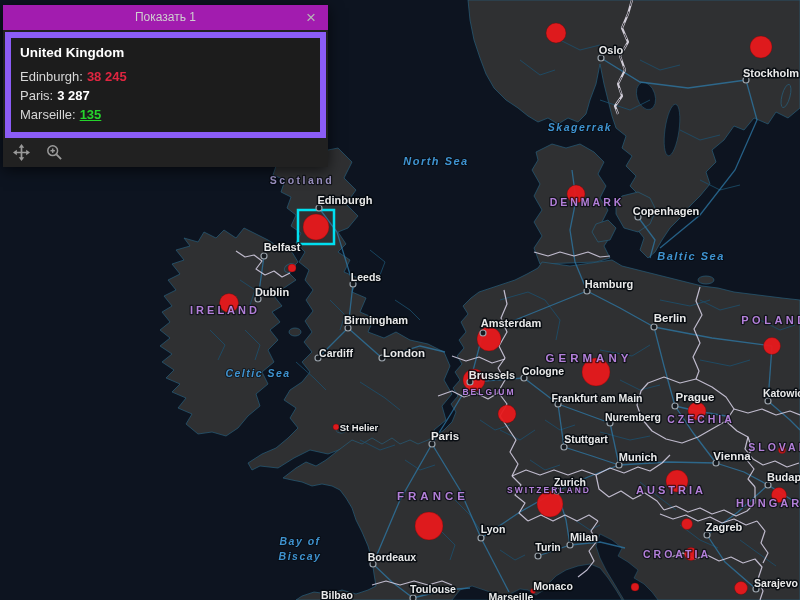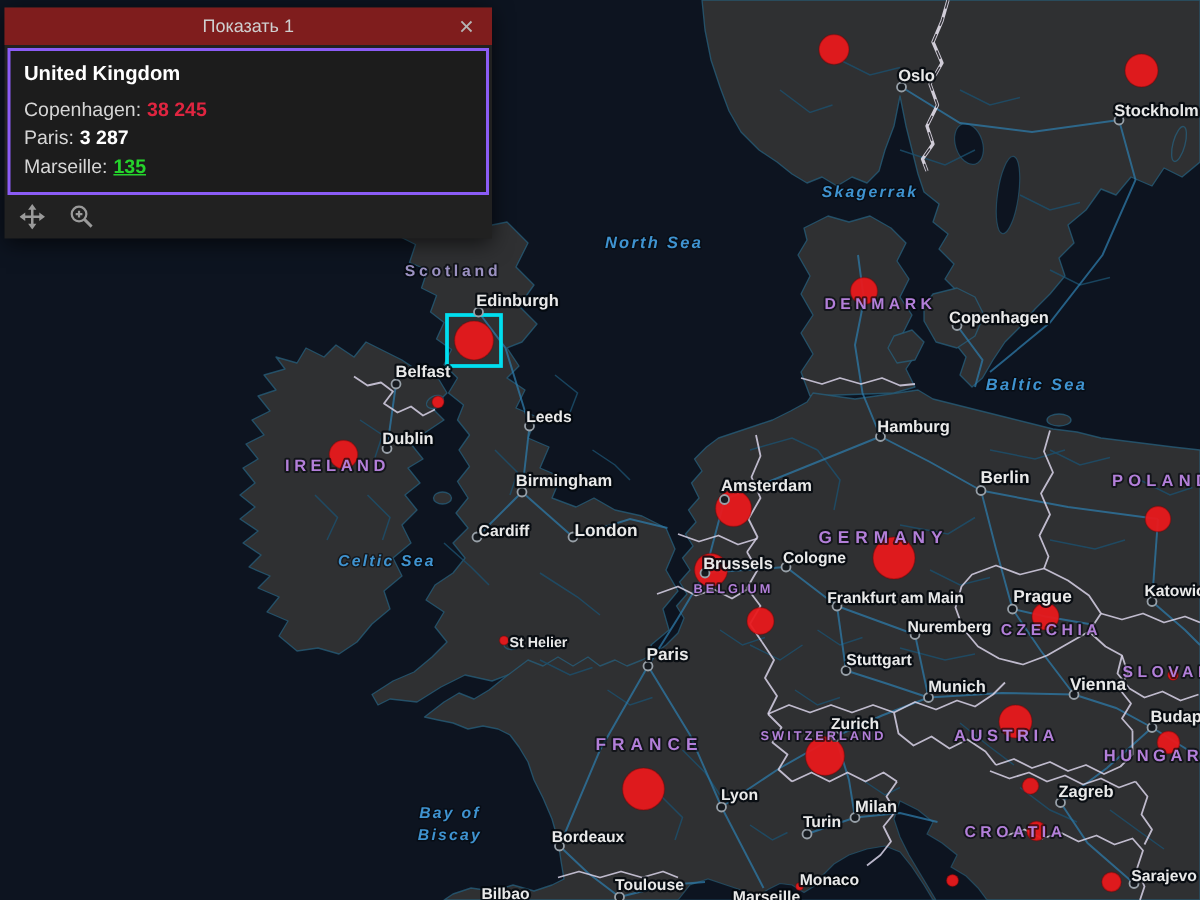--- a/index.html
+++ b/index.html
@@ -11,25 +11,25 @@
   .country-label{font-family:"Liberation Sans",sans-serif;font-weight:700;
               paint-order:stroke;stroke:#04080e;stroke-width:2.5px;stroke-opacity:.65;stroke-linejoin:round;}
   .sea-label{font-family:"Liberation Sans",sans-serif;font-weight:700;font-style:italic;
               paint-order:stroke;stroke:#04070c;stroke-width:2px;stroke-opacity:.55;stroke-linejoin:round;}
   .bubble{stroke:#7a0000;stroke-opacity:.35;stroke-width:1;}
   .marker{fill:#171b20;stroke:#98a0a8;stroke-width:1.2;}
   
   .popup{position:absolute;left:3px;top:5px;width:325px;background:#212121;
          box-shadow:0 3px 14px rgba(0,0,0,.65);color:#d6d6d6;z-index:10;}
   .popup-header{position:relative;height:25px;line-height:25px;text-align:center;
-         font-size:12px;color:#cfcfcf;background:#7f1d1d;}
+         font-size:12px;color:#cfcfcf;background:#a21caf;}
   .popup-close{position:absolute;right:6px;top:0;width:22px;height:25px;line-height:23px;
          text-align:center;font-size:17px;color:#b5b5b5;cursor:pointer;background:none;border:0;padding:0;
          font-family:"Liberation Sans",sans-serif;}
-  .popup-content{margin:2px 2px 0 2px;border:2px solid #8b5cf6;background:#1c1c1c;
+  .popup-content{margin:2px 2px 0 2px;border:6px solid #8b5cf6;background:#1c1c1c;
          padding:6px 9px 8px 9px;}
   .popup-country{font-size:13.5px;font-weight:700;color:#ffffff;margin:1px 0 7px 0;}
   .stat-row{font-size:13px;line-height:19px;color:#d6d6d6;}
   .stat-value{font-weight:700;margin-left:4px;}
   .popup-footer{height:29px;display:flex;align-items:center;gap:16px;padding:0 10px;}
   .tool-btn{background:none;border:0;padding:0;color:#9a9a9a;cursor:pointer;height:18px;}
   .tool-btn svg{display:block;}
 </style>
 </head>
 <body>
@@ -303,21 +303,21 @@
 
   
   <div class="popup">
     <div class="popup-header">
       <span>Показать 1</span>
       <button class="popup-close">×</button>
     </div>
     <div class="popup-content">
       <div class="popup-country">United Kingdom</div>
       <div id="stats-container">
-          <div class="stat-row"><span>Copenhagen:</span><span class="stat-value" style="color: rgb(224, 37, 64);">38 245</span></div>
+          <div class="stat-row"><span>Edinburgh:</span><span class="stat-value" style="color: rgb(224, 37, 64);">38 245</span></div>
           <div class="stat-row"><span>Paris:</span><span class="stat-value" style="color: rgb(255, 255, 255);">3 287</span></div>
           <div class="stat-row"><span>Marseille:</span><span class="stat-value" style="color: rgb(37, 212, 44); text-decoration: underline;">135</span></div>
         </div>
     </div>
     <div class="popup-footer">
       <button class="tool-btn" title="">
         <svg width="17" height="17" viewBox="0 0 16 16" fill="currentColor">
           <path d="M8 0 L10.6 3.6 H8.8 V7.2 H12.4 V5.4 L16 8 L12.4 10.6 V8.8 H8.8 V12.4 H10.6 L8 16 L5.4 12.4 H7.2 V8.8 H3.6 V10.6 L0 8 L3.6 5.4 V7.2 H7.2 V3.6 H5.4 Z"></path>
         </svg>
       </button>

